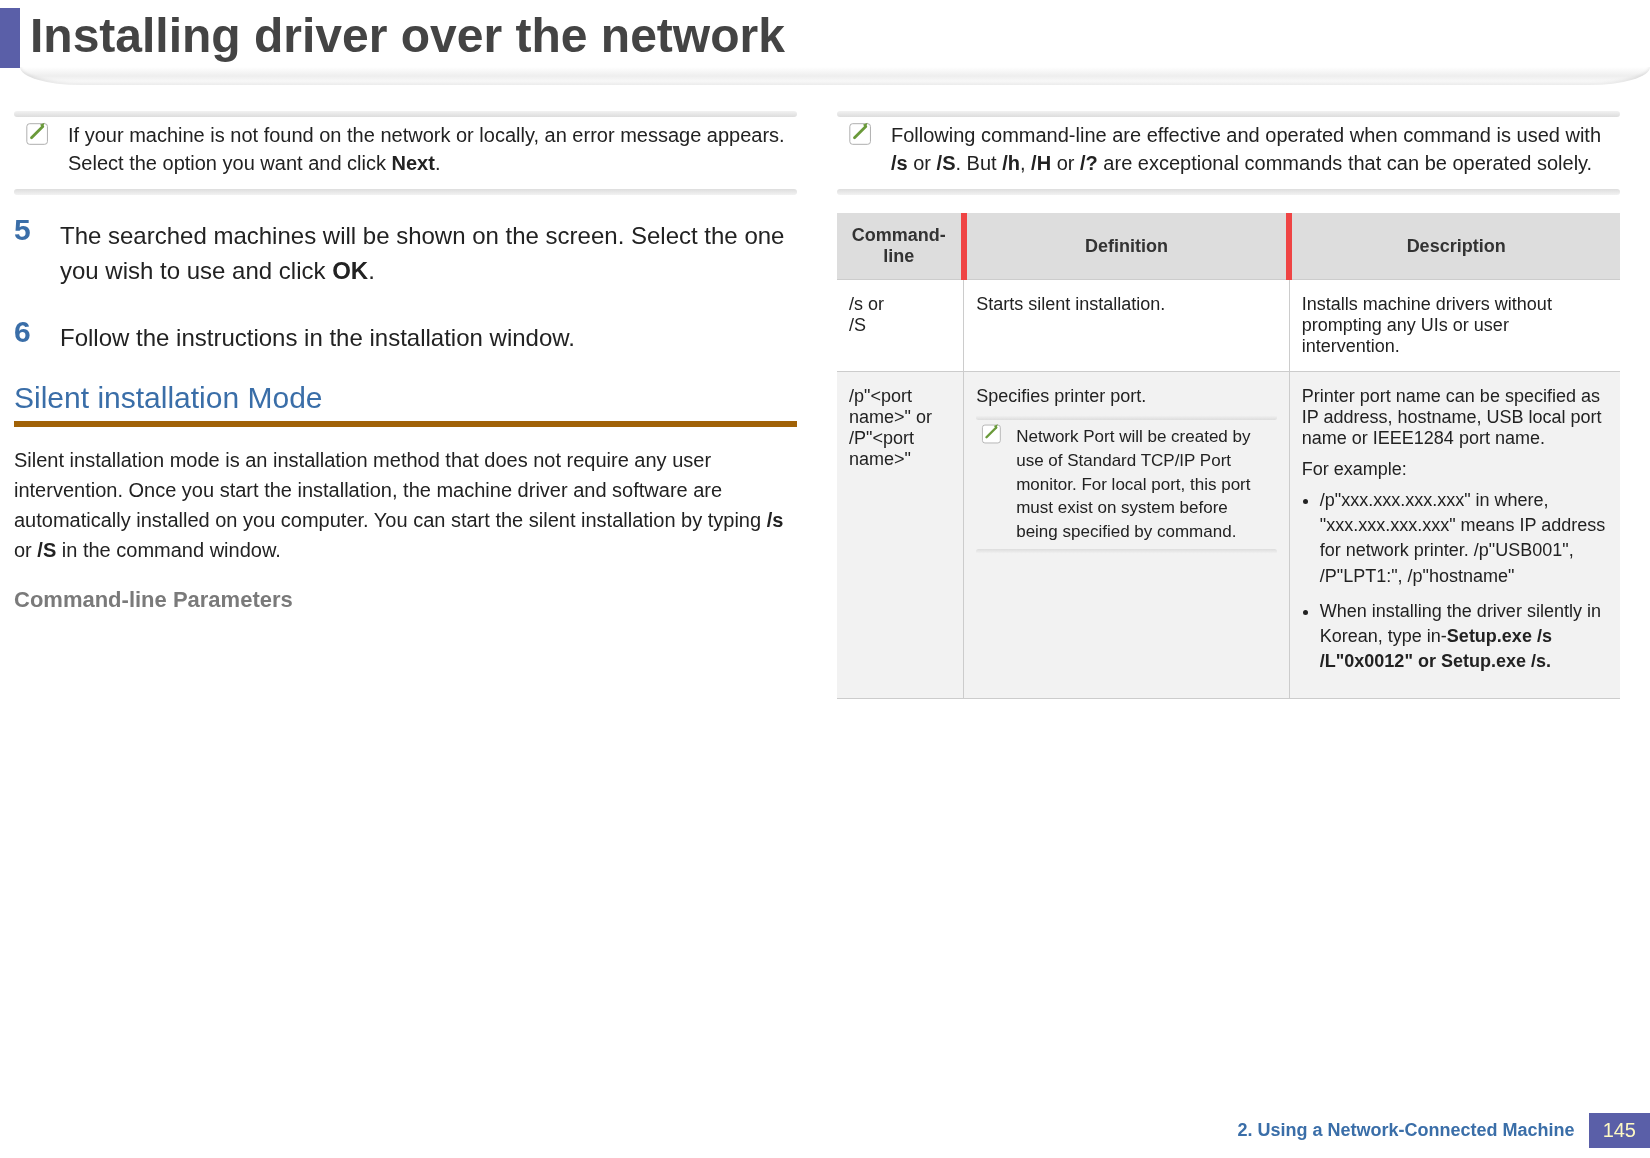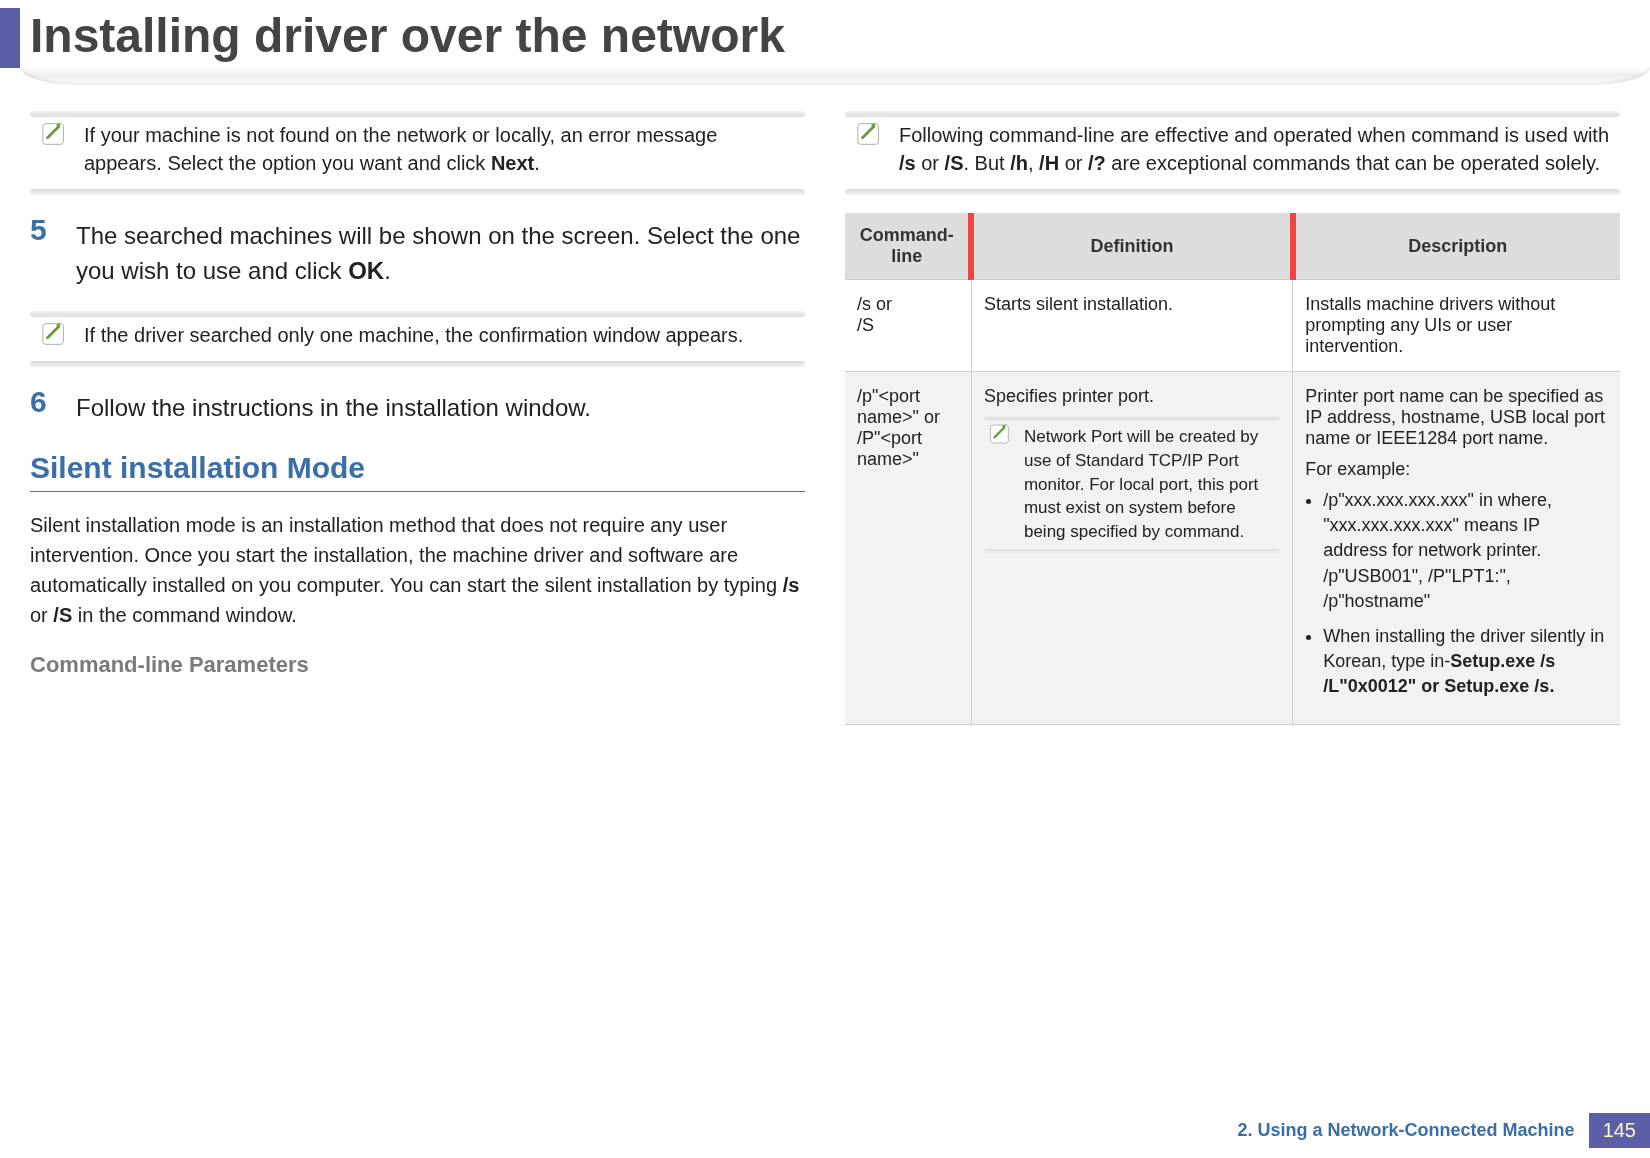--- a/index.html
+++ b/index.html
@@ -32,21 +32,21 @@
   .header-curve {
     height: 18px;
     margin-left: 20px;
     background: linear-gradient(to bottom,#fff,#eee 50%, #fff);
     border-radius: 0 0 60px 60px / 0 0 18px 18px;
     box-shadow: inset 0 -2px 3px rgba(0,0,0,0.08);
   }
   .columns {
     display: flex;
     gap: 40px;
-    padding: 30px 30px 0 30px;
+    padding: 30px 30px 0 14px;
   }
   .col {
     flex: 1;
     min-width: 0;
   }
   .note-box {
     position: relative;
     padding: 6px 10px 14px 54px;
     margin-bottom: 22px;
   }
@@ -85,23 +85,23 @@
     width: 26px;
     flex-shrink: 0;
   }
   .step-text {
     font-size: 24px;
     line-height: 1.45;
     padding-top: 6px;
   }
   .subheading {
     font-size: 30px;
-    font-weight: 700;
+    font-weight: 400;
     color: #3a6ea8;
-    border-bottom: 1px solid #a16207;
+    border-bottom: 6px solid #a16207;
     padding-bottom: 6px;
     margin: 20px 0 18px 0;
   }
   .paragraph {
     font-size: 20px;
     line-height: 1.5;
     margin-bottom: 22px;
   }
   .subsub {
     font-size: 22px;
@@ -196,30 +196,20 @@
       </div>
     </div>
 
     <div class="step">
       <div class="step-num">5</div>
       <div class="step-text">
         <span>The searched machines will be shown on the screen. Select the one you wish to use and click </span><b>OK</b><span>.</span>
       </div>
     </div>
 
-    <div class="note-box">
-      <span class="note-icon">
-        <svg viewBox="0 0 32 32">
-            <rect x="3" y="5" width="22" height="22" rx="3" fill="#fff" stroke="#aaa"></rect>
-            <path d="M8 20 L20 8" stroke="#6a9a3a" stroke-width="3" stroke-linecap="round"></path>
-            <path d="M17 6 L22 4 L20 9 Z" fill="#6a9a3a"></path>
-          </svg>
-      </span>
-      <div class="note-text">If the driver searched only one machine, the confirmation window appears.</div>
-    </div>
 
     <div class="step">
       <div class="step-num">6</div>
       <div class="step-text">Follow the instructions in the installation window.</div>
     </div>
 
     <div class="subheading">Silent installation Mode</div>
 
     <div class="paragraph">
       <span>Silent installation mode is an installation method that does not require any user intervention. Once you start the installation, the machine driver and software are automatically installed on you computer. You can start the silent installation by typing </span><b>/s</b><span> or </span><b>/S</b><span> in the command window.</span>

